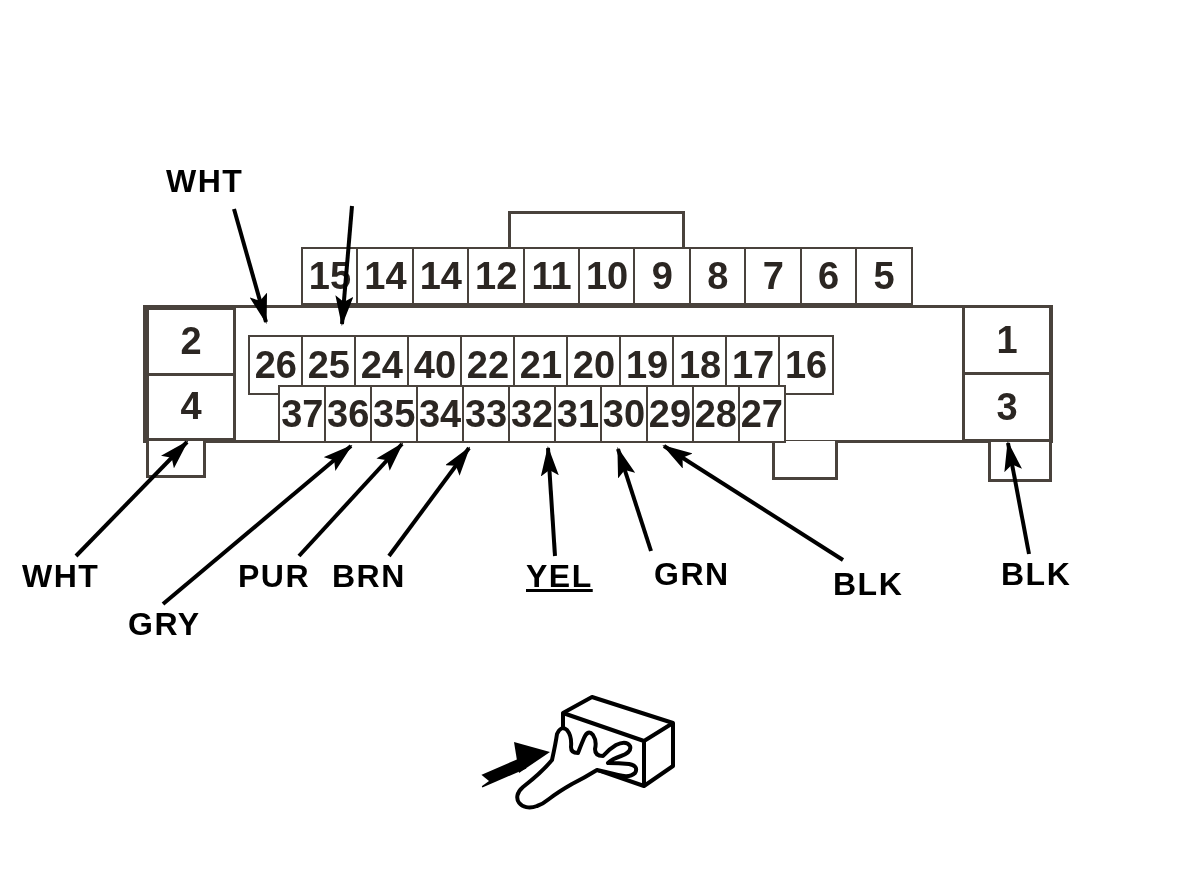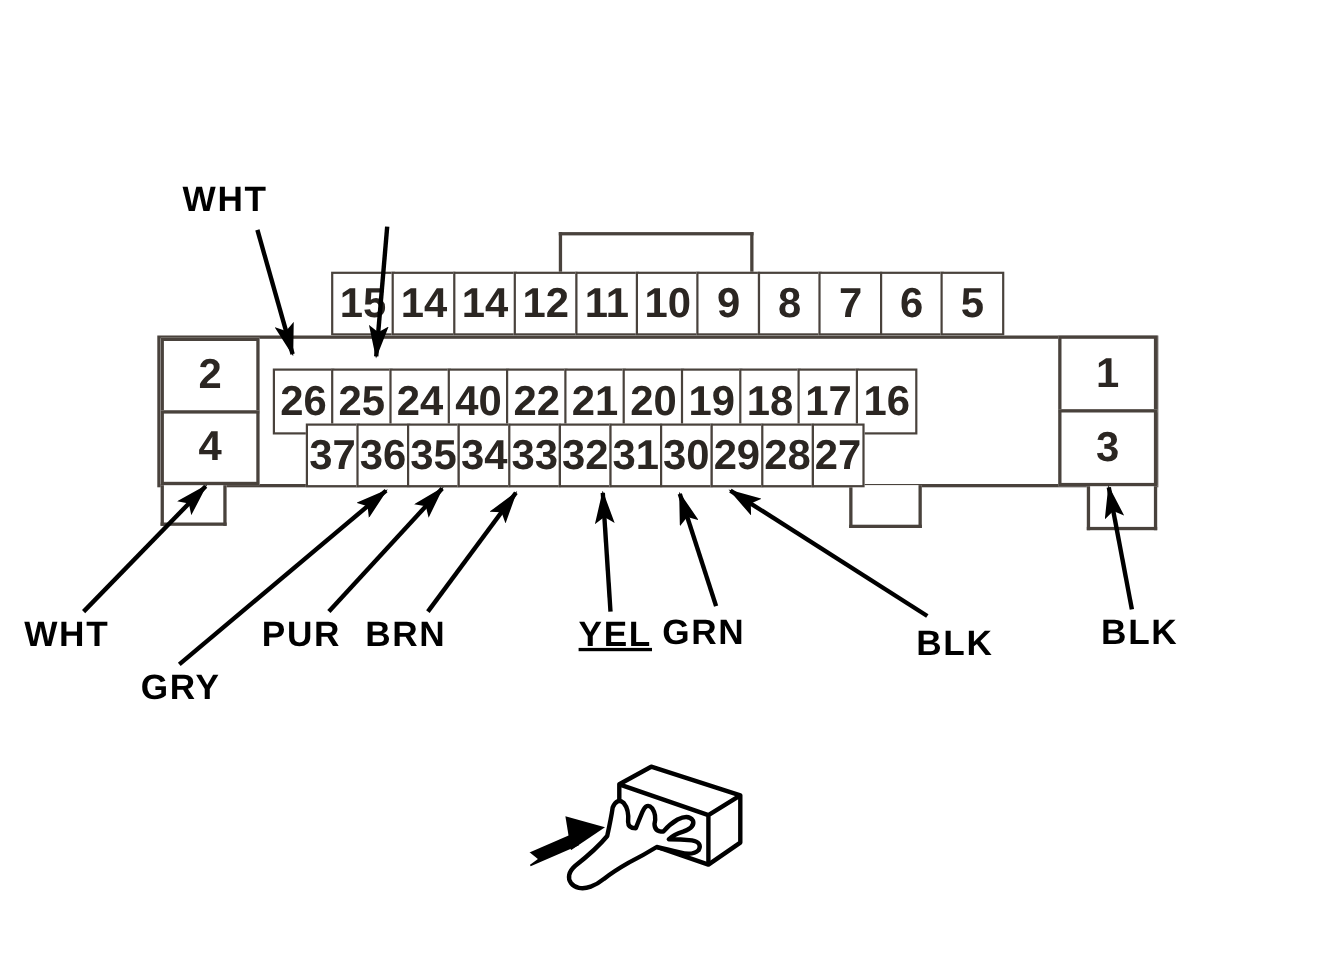--- a/index.html
+++ b/index.html
@@ -38,21 +38,21 @@
   .side-cell + .side-cell{margin-top:-3px;}
   
   .lbl{position:absolute;font-size:32px;font-weight:bold;color:#000;letter-spacing:1.5px;white-space:nowrap;}
   #lbl-wht-top{left:166px;top:163px;}
   #lbl-ltgrn-top{left:282px;top:163px;}
   #lbl-wht-b{left:22px;top:558px;}
   #lbl-gry-b{left:128px;top:606px;}
   #lbl-pur-b{left:238px;top:558px;}
   #lbl-brn-b{left:332px;top:558px;}
   #lbl-yel-b{left:526px;top:558px;text-decoration:underline;}
-  #lbl-grn-b{left:602px;top:556px;}
+  #lbl-grn-b{left:654px;top:556px;}
   #lbl-blk1-b{left:833px;top:566px;}
   #lbl-blk2-b{left:1001px;top:556px;}
   .overlay{position:absolute;left:0;top:0;pointer-events:none;}
 </style>
 </head>
 <body>
 
 <div class="stage">
 
   <div class="abs body-outline"></div>

